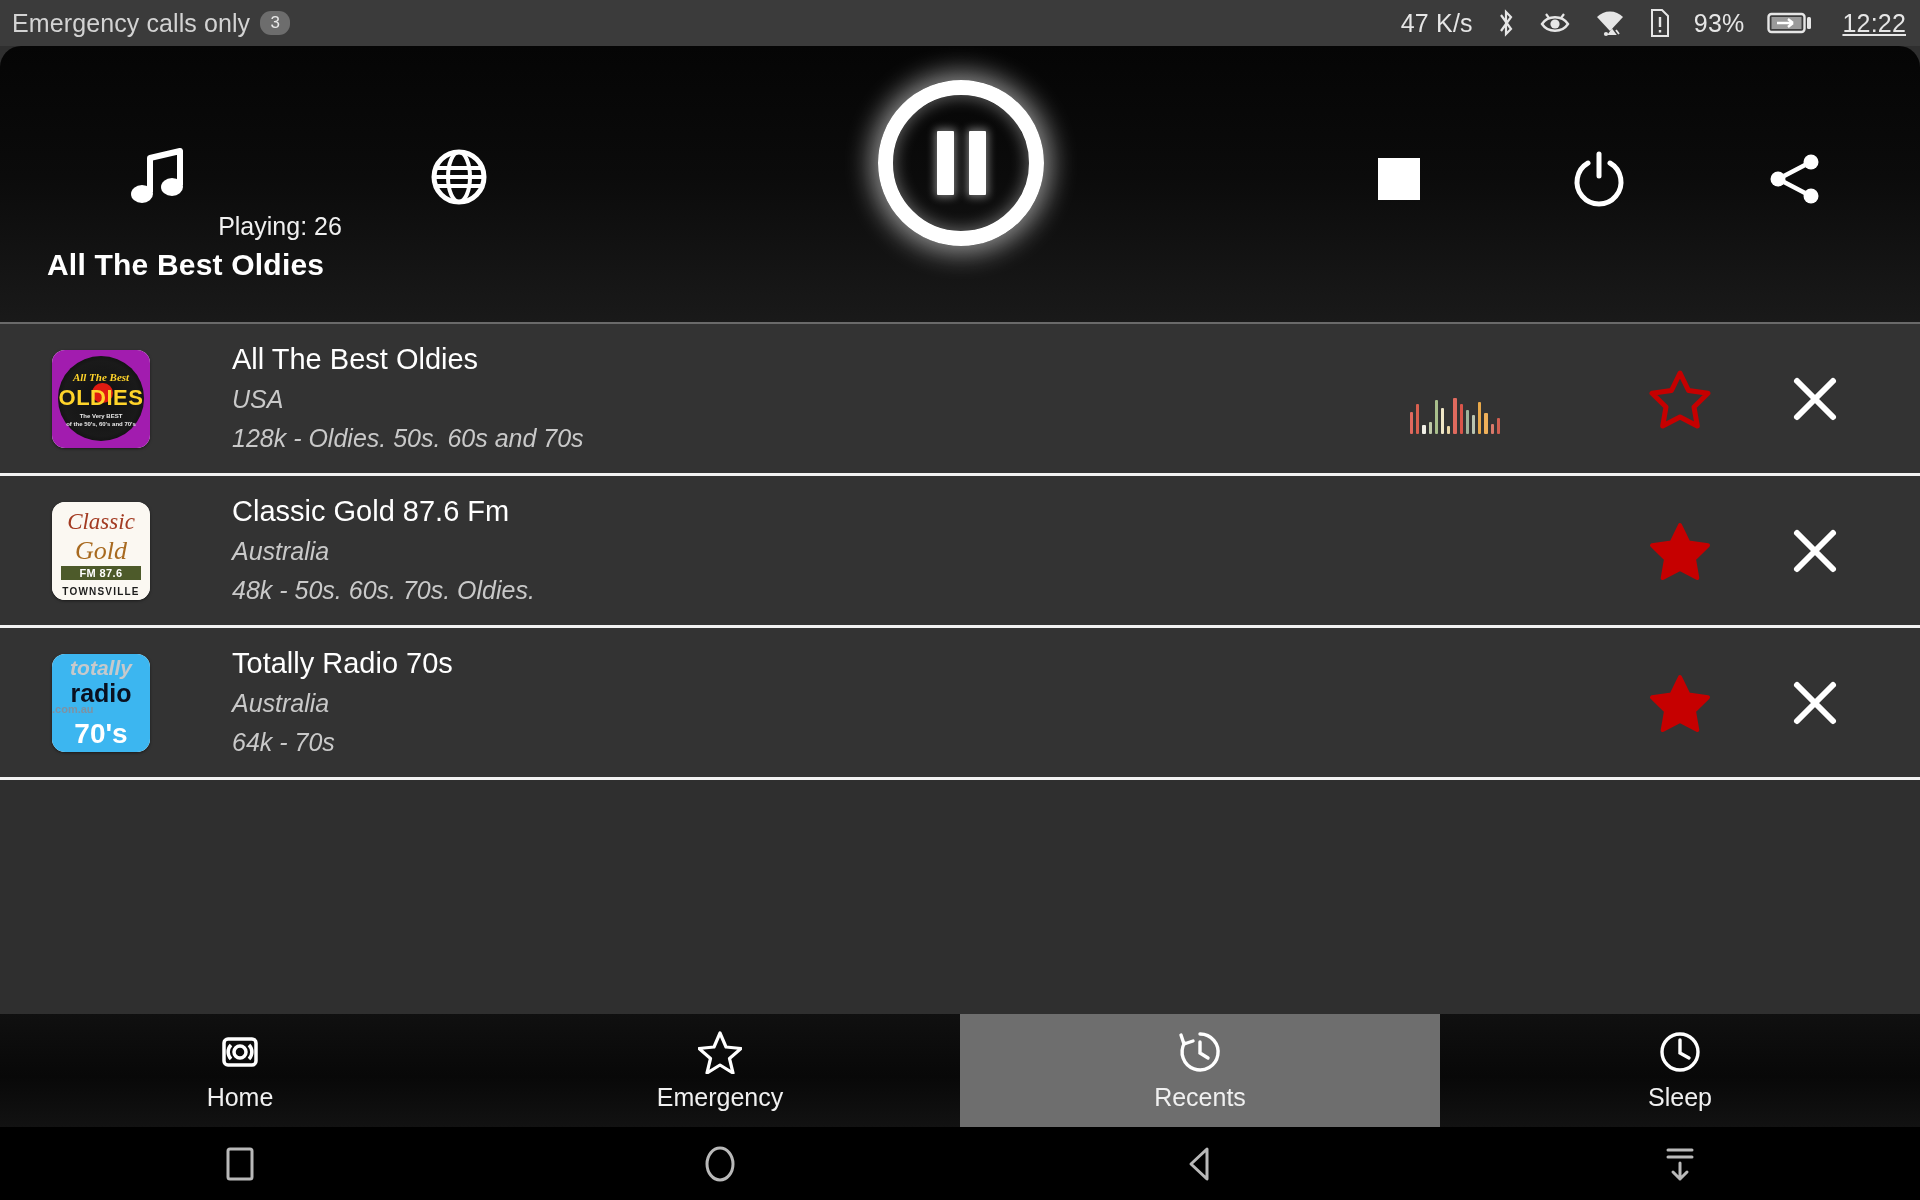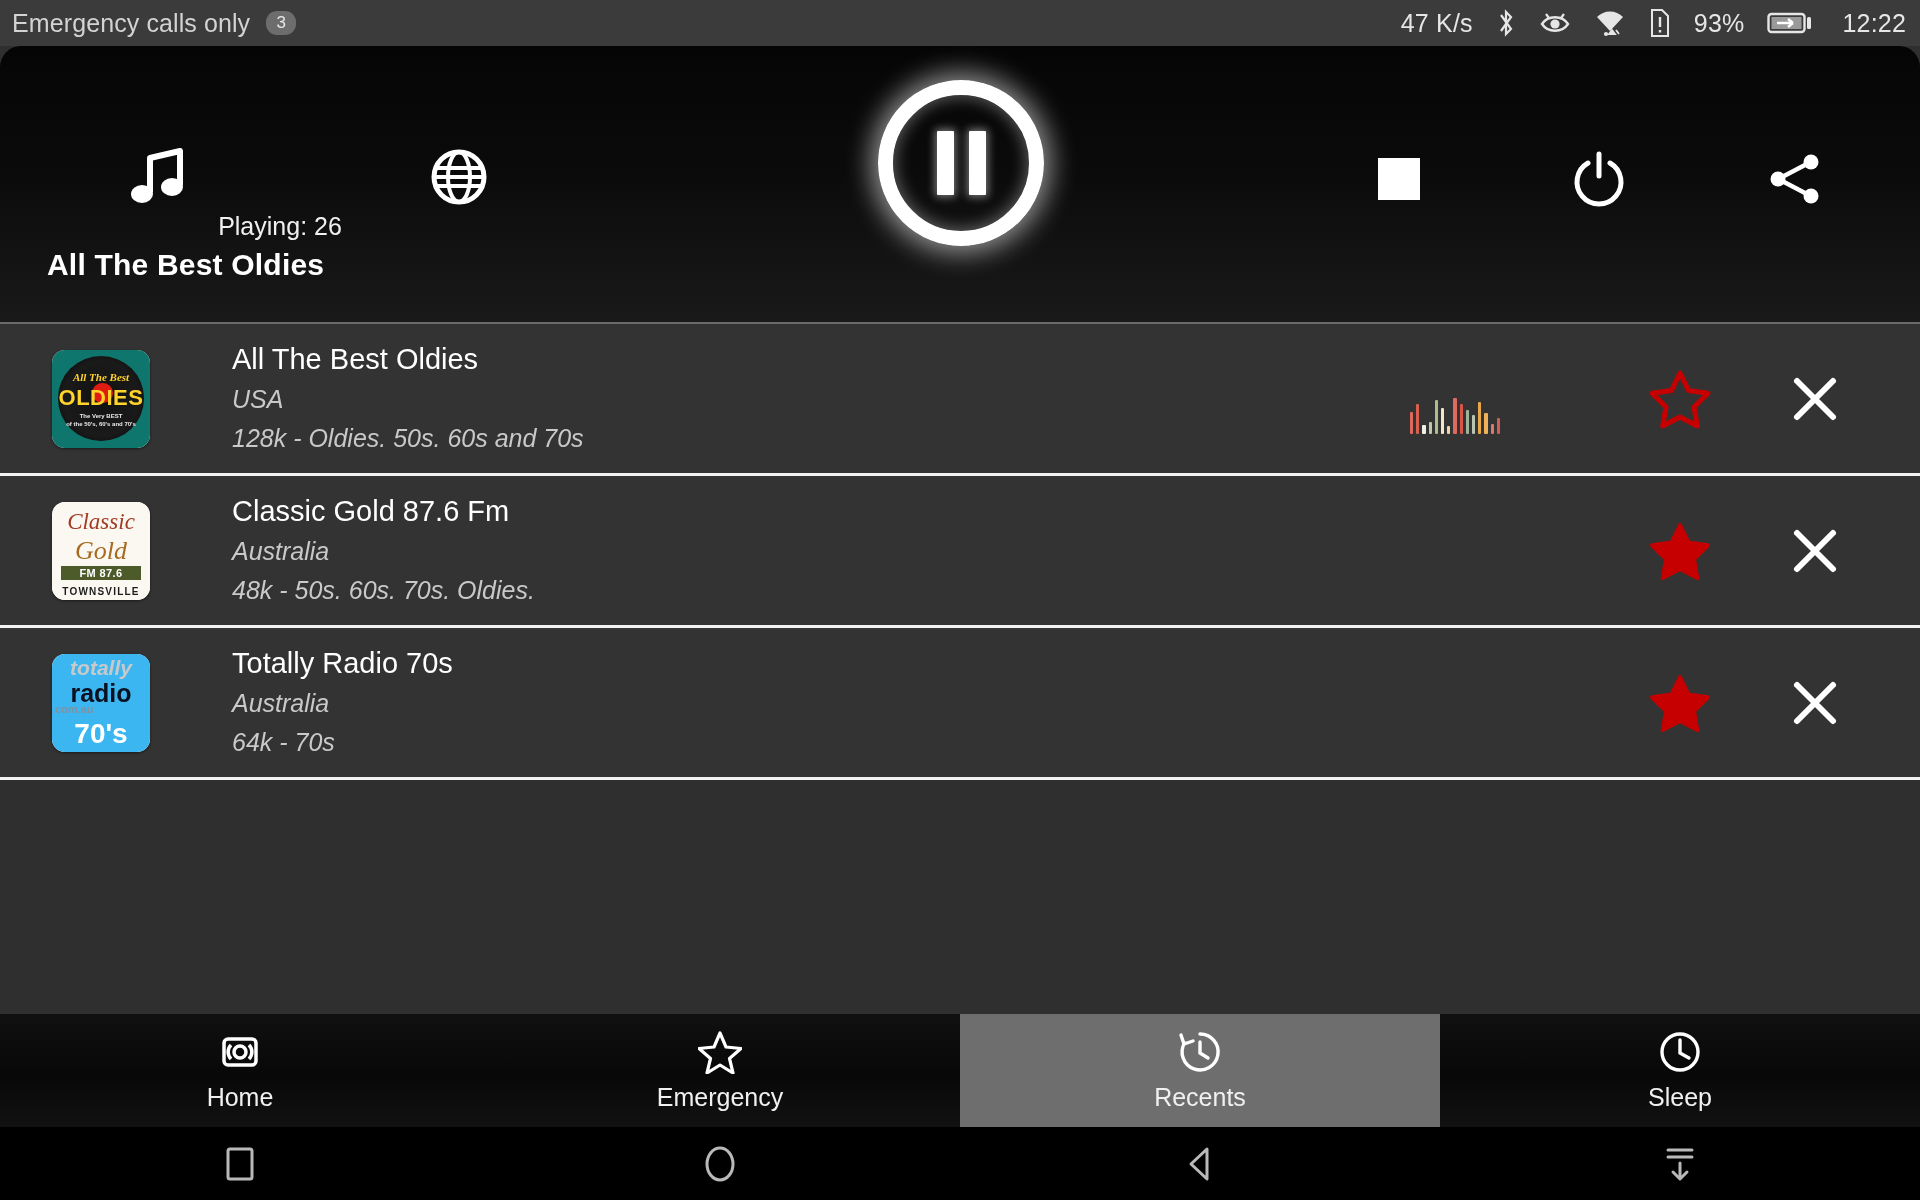--- a/index.html
+++ b/index.html
@@ -11,31 +11,31 @@
   }
   #app { position: relative; width: 1920px; height: 1200px; background: #2f2f2f; }
 
   
   .statusbar {
     position: absolute; left: 0; top: 0; width: 1920px; height: 46px;
     background: #3b3b3b;
     display: flex; align-items: center; justify-content: space-between;
     padding: 0 14px 0 12px;
   }
-  .sb-left { display: flex; align-items: center; gap: 16px; }
+  .sb-left { display: flex; align-items: center; gap: 10px; }
   .sb-text { color: #d3d3d3; font-size: 25px; letter-spacing: .1px; }
   .sb-badge {
     background: #6d6d6d; color: #e8e8e8; font-size: 17px;
     border-radius: 11px; padding: 1px 10px 2px; line-height: 1.25;
     min-width: 30px; text-align: center;
   }
   .sb-right { display: flex; align-items: center; gap: 23px; color: #e6e6e6; }
   .sb-right .sbtxt { font-size: 25px; color: #e6e6e6; letter-spacing: .2px; }
   .sb-ico { display: inline-flex; align-items: center; }
-  .sb-clock { font-size: 27px; margin-left: 6px; }
+  .sb-clock { font-size: 27px; margin-left: 6px; text-decoration: underline; }
 
   
   .player {
     position: absolute; left: 0; top: 46px; width: 1920px; height: 311px;
     background: linear-gradient(180deg,#050505 0%, #0b0b0b 42%, #1d1d1d 100%);
     border-radius: 21px;
   }
   .ctl { position: absolute; display: flex; align-items: center; justify-content: center; }
   .ctl.btn { cursor: pointer; }
   .music-note { left: 124px; top: 96px; width: 70px; height: 70px; }
@@ -86,21 +86,21 @@
   .st-desc { color: #c9c9c9; font-size: 25px; font-style: italic; line-height: 1.35; margin-top: 5px; }
   .eq { width: 90px; height: 46px; display: flex; align-items: flex-end; gap: 3px;
         flex: 0 0 auto; margin-right: 120px; margin-top: 24px; }
   .eq i { display: block; width: 7px; border-radius: 1px; }
   .eq-spacer { width: 90px; flex: 0 0 auto; margin-right: 120px; }
   .star-cell { width: 120px; flex: 0 0 auto; display: flex; justify-content: center; }
   .close-cell { width: 150px; flex: 0 0 auto; display: flex; justify-content: center; margin-right: 30px; }
 
   
   .art { position: absolute; inset: 0; }
-  .art-oldies { background: #0f766e; }
+  .art-oldies { background: #a21caf; }
   .art-oldies .disc {
     position: absolute; left: 6%; top: 7%; width: 88%; height: 86%;
     border-radius: 50%; background: radial-gradient(circle at 50% 50%, #111 0%, #1a1a1a 62%, #000 100%);
   }
   .art-oldies .redlabel {
     position: absolute; left: 41%; top: 34%; width: 21%; height: 21%;
     border-radius: 50%; background: #e01b11;
   }
   .art-oldies .t1 {
     position: absolute; left: 0; top: 22%; width: 100%; text-align: center;

